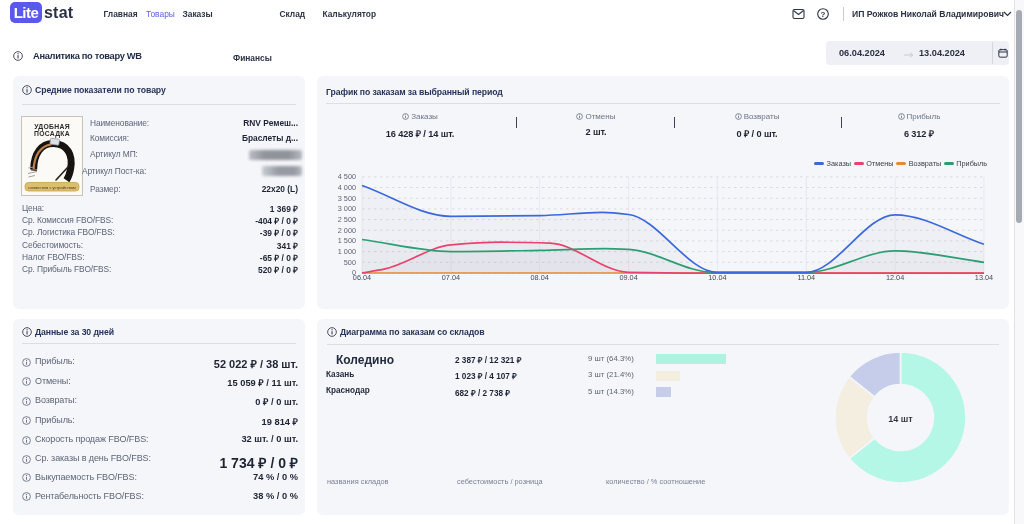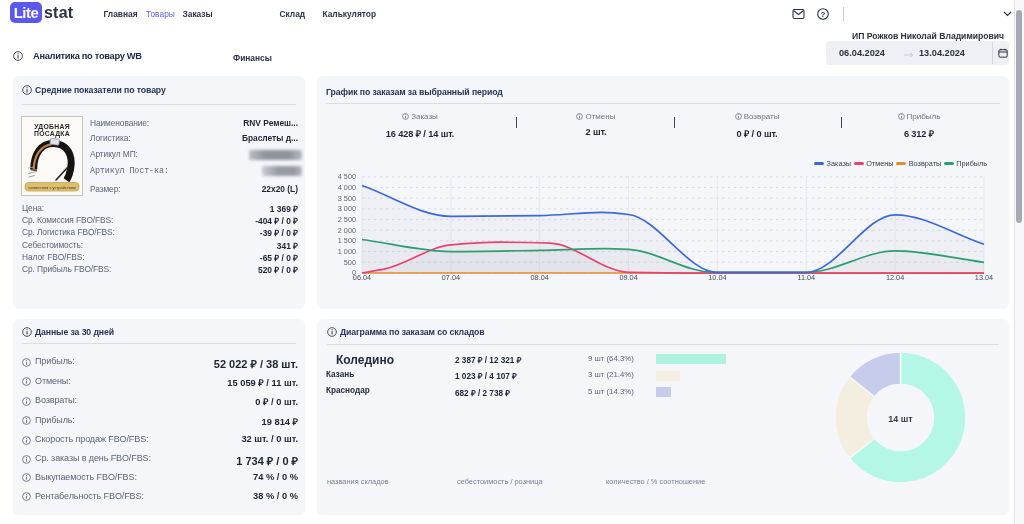--- a/index.html
+++ b/index.html
@@ -28,21 +28,21 @@
 
 <svg class="abs" style="left:792px;top:8px;" width="13" height="12" viewBox="0 0 13 12" fill="none" stroke="#2c3344" stroke-width="1.1">
   <rect x="1" y="1.5" width="11" height="9" rx="1.5"></rect>
     <path d="M1.5 2.5 L6.5 6.5 L11.5 2.5"></path>
 </svg>
 <svg class="abs" style="left:817px;top:8px;" width="12" height="12" viewBox="0 0 12 12" fill="none">
   <circle cx="6" cy="6" r="5.3" stroke="#2c3344" stroke-width="1.1"></circle>
   <text x="6" y="8.8" font-size="8" font-family="Liberation Sans" fill="#2c3344" text-anchor="middle" font-weight="bold">?</text>
 </svg>
 <div class="abs" style="left:843px;top:7px;width:1px;height:14px;background:#c9ccd4;"></div>
-<div class="abs" style="left:852px;top:9px;font-size:8.6px;font-weight:bold;color:#2b3144;white-space:nowrap;margin-top:22px;">ИП Рожков Николай Владимирович</div>
+<div class="abs" style="left:852px;top:9px;font-size:8.6px;font-weight:bold;color:#2b3144;white-space:nowrap;">ИП Рожков Николай Владимирович</div>
 <svg class="abs" style="left:1003px;top:11px;" width="9" height="6" viewBox="0 0 9 6" fill="none" stroke="#2c3344" stroke-width="1.2">
     <path d="M1 1 L4.5 4.5 L8 1"></path>
   </svg>
 
 <svg class="abs" style="left:13px;top:51px;" width="10" height="10" viewBox="0 0 12 12" fill="none">
   <circle cx="6" cy="6" r="5.2" stroke="#3a4152" stroke-width="1.1"></circle>
   <rect x="5.4" y="5" width="1.3" height="4" fill="#3a4152"></rect>
     <rect x="5.4" y="2.6" width="1.3" height="1.4" fill="#3a4152"></rect>
 </svg>
 <div class="abs" style="left:33px;top:51px;font-size:9.3px;font-weight:bold;color:#202b49;letter-spacing:-0.3px;">Аналитика по товару WB</div>
@@ -80,23 +80,23 @@
   </g>
   <path d="M35 64 L47 51" stroke="#23201c" stroke-width="1.6" stroke-linecap="round"></path>
   <path d="M7 57.5 L16 55.5 M7.5 61 L14 59.5" stroke="#9b968c" stroke-width="0.9"></path>
   <path d="M7 52 L13 51" stroke="#b1aca2" stroke-width="0.8"></path>
   <rect x="4" y="66.5" width="54" height="8.5" rx="3.5" fill="#ddbe6e"></rect>
   <rect x="4" y="66.5" width="54" height="8.5" rx="3.5" fill="none" stroke="#c5a34f" stroke-width="0.8"></rect>
   <text x="31" y="72.5" font-size="4" fill="#4a3b17" text-anchor="middle" font-family="Liberation Sans">совместим с устройством</text>
 </svg>
 
 <div class="lbl" style="left:90px;top:117.5px;">Наименование:</div>
-<div class="lbl" style="left:90px;top:132.5px;">Логистика:</div>
+<div class="lbl" style="left:90px;top:132.5px;">Комиссия:</div>
 <div class="lbl" style="left:90px;top:149px;">Артикул МП:</div>
-<div class="lbl" style="left:90px;top:165.5px;font-family:Liberation Mono, monospace;">Артикул Пост-ка:</div>
+<div class="lbl" style="left:82px;top:165.5px;">Артикул Пост-ка:</div>
 <div class="lbl" style="left:90px;top:183.5px;">Размер:</div>
 <div class="val" style="right:726px;top:117.5px;">RNV Ремеш...</div>
 <div class="val" style="right:726px;top:132.5px;">Браслеты д...</div>
 <div class="abs" style="left:249px;top:150px;width:53px;height:10px;border-radius:2px;background:linear-gradient(90deg,#b9bcc2,#8f939b 30%,#8f939b 75%,#b5b8bf);filter:blur(1.5px);"></div>
 <div class="abs" style="left:262px;top:166px;width:40px;height:10px;border-radius:2px;background:linear-gradient(90deg,#c9ccd2,#969aa2 40%,#969aa2 80%,#b5b8bf);filter:blur(1.5px);"></div>
 <div class="val" style="right:726px;top:183.5px;">22x20 (L)</div>
 
 <div class="lbl" style="left:22px;top:202.5px;">Цена:</div>
 <div class="lbl" style="left:22px;top:214.5px;">Ср. Комиссия FBO/FBS:</div>
 <div class="lbl" style="left:22px;top:226.5px;">Ср. Логистика FBO/FBS:</div>
@@ -247,21 +247,21 @@
     <rect x="5.4" y="2.6" width="1.3" height="1.4" fill="#6b7488"></rect>
   </svg>
 <div class="lbl" style="font-size:9px;left:35px;top:434.0px;">Скорость продаж FBO/FBS:</div>
 <div class="val" style="font-size:9.3px;right:726px;top:434.0px;">32 шт. / 0 шт.</div>
 <svg class="abs" style="left:22px;top:454.5px;" width="9" height="9" viewBox="0 0 12 12" fill="none">
     <circle cx="6" cy="6" r="5.2" stroke="#6b7488" stroke-width="1.2"></circle>
     <rect x="5.4" y="5" width="1.3" height="4" fill="#6b7488"></rect>
     <rect x="5.4" y="2.6" width="1.3" height="1.4" fill="#6b7488"></rect>
   </svg>
 <div class="lbl" style="font-size:9px;left:35px;top:453.0px;">Ср. заказы в день FBO/FBS:</div>
-<div class="val" style="font-size:11px;right:726px;top:453.0px;margin-left:38px;">1 734 ₽ / 0 ₽</div>
+<div class="val" style="font-size:14px;right:726px;top:453.0px;margin-left:38px;">1 734 ₽ / 0 ₽</div>
 <svg class="abs" style="left:22px;top:473.0px;" width="9" height="9" viewBox="0 0 12 12" fill="none">
     <circle cx="6" cy="6" r="5.2" stroke="#6b7488" stroke-width="1.2"></circle>
     <rect x="5.4" y="5" width="1.3" height="4" fill="#6b7488"></rect>
     <rect x="5.4" y="2.6" width="1.3" height="1.4" fill="#6b7488"></rect>
   </svg>
 <div class="lbl" style="font-size:9px;left:35px;top:471.5px;">Выкупаемость FBO/FBS:</div>
 <div class="val" style="font-size:9.3px;right:726px;top:471.5px;">74 % / 0 %</div>
 <svg class="abs" style="left:22px;top:492.0px;" width="9" height="9" viewBox="0 0 12 12" fill="none">
     <circle cx="6" cy="6" r="5.2" stroke="#6b7488" stroke-width="1.2"></circle>
     <rect x="5.4" y="5" width="1.3" height="4" fill="#6b7488"></rect>

